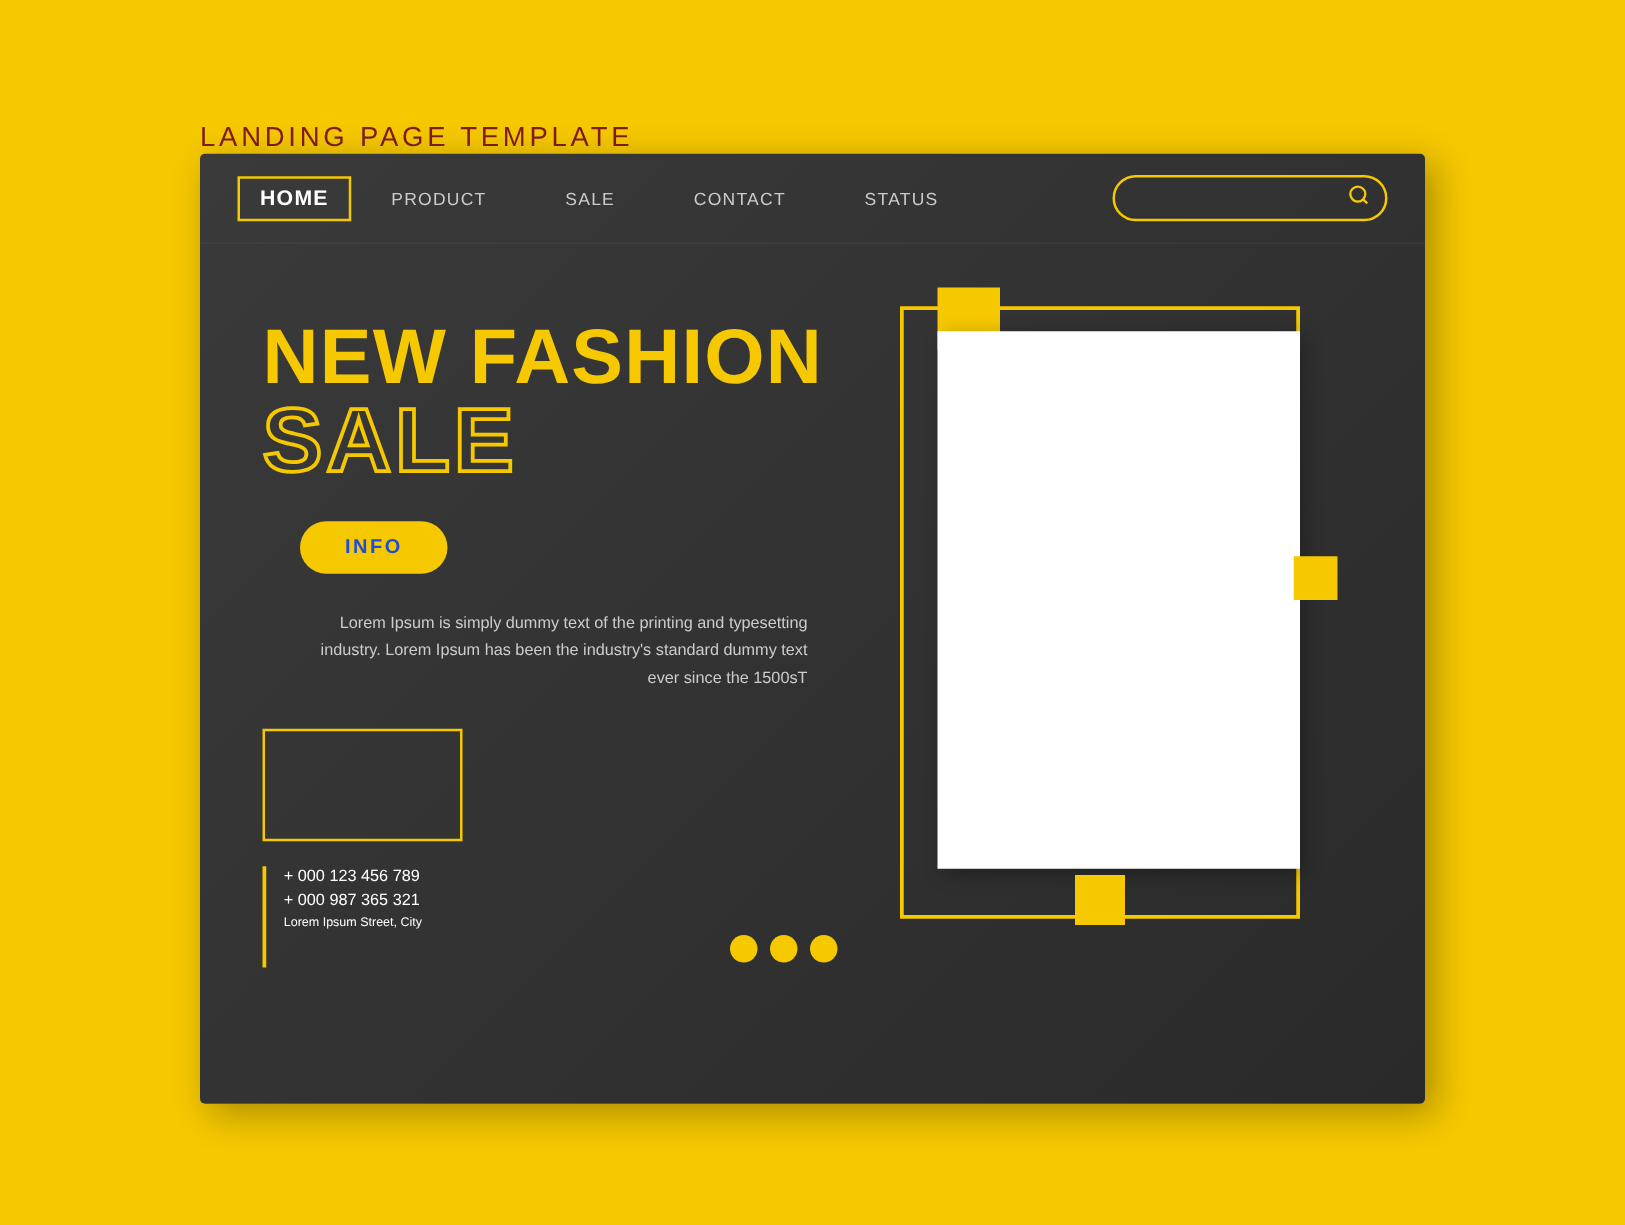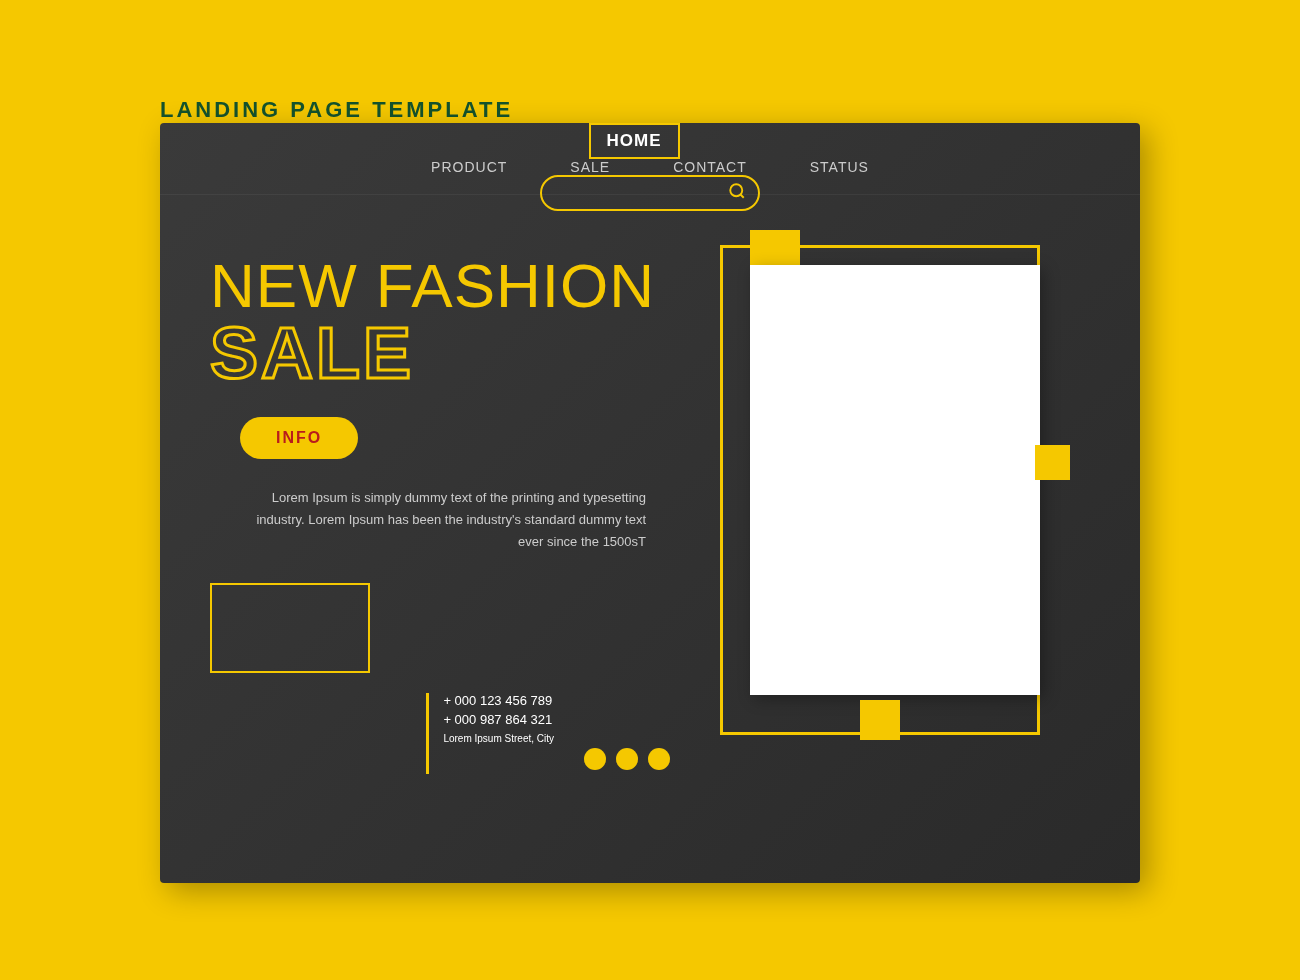--- a/index.html
+++ b/index.html
@@ -10,44 +10,43 @@
       display: flex;
       flex-direction: column;
       align-items: center;
       justify-content: center;
       font-family: Arial, sans-serif;
       overflow: hidden;
     }
 
     .page-label {
       font-size: 22px;
-      font-weight: bold;
+      font-weight: normal;
       letter-spacing: 3px;
-      color: #14532d;
+      color: #7f1d1d;
       text-transform: uppercase;
     }
 
     .landing-card {
       width: 980px;
       height: 760px;
       background: linear-gradient(135deg, #3a3a3a 0%, #2a2a2a 100%);
       border-radius: 4px;
       box-shadow: 8px 8px 30px rgba(0,0,0,0.3);
       position: relative;
       overflow: hidden;
     }
 
     
     .navbar {
       display: flex;
       align-items: center;
       padding: 0 30px;
       height: 72px;
       border-bottom: 1px solid rgba(255,255,255,0.05);
-      flex-direction: column;
     }
 
     .nav-home {
       color: #fff;
       font-weight: bold;
       font-size: 17px;
       letter-spacing: 1px;
       border: 2px solid #F5C800;
       padding: 6px 16px;
       margin-right: 32px;
@@ -101,41 +100,41 @@
 
     .left-section {
       flex: 1;
       display: flex;
       flex-direction: column;
       padding-top: 30px;
     }
 
     .headline-new-fashion {
       font-size: 62px;
-      font-weight: 400;
+      font-weight: 700;
       color: #F5C800;
       line-height: 1.0;
       text-transform: uppercase;
       letter-spacing: 1px;
     }
 
     .headline-sale {
       font-size: 72px;
       font-weight: 900;
       color: transparent;
       -webkit-text-stroke: 3px #F5C800;
       text-transform: uppercase;
       letter-spacing: 3px;
       line-height: 1.0;
       margin-bottom: 28px;
     }
 
     .info-button {
       background: #F5C800;
-      color: #b91c1c;
+      color: #1d4ed8;
       border: none;
       border-radius: 30px;
       padding: 12px 36px;
       font-size: 16px;
       font-weight: bold;
       letter-spacing: 2px;
       cursor: pointer;
       display: inline-block;
       width: fit-content;
       margin-bottom: 28px;
@@ -287,24 +286,24 @@
 
     <div class="main-content">
 
       <div class="left-section">
         <div class="headline-new-fashion">NEW FASHION</div>
         <div class="headline-sale">SALE</div>
         <button class="info-button">INFO</button>
         <p class="description-text">Lorem Ipsum is simply dummy text of the printing and typesetting industry. Lorem Ipsum has been the industry's standard dummy text ever since the 1500sT</p>
         <div class="yellow-box-bottom-left"></div>
 
-        <div style="margin-top: 20px; display: flex; align-items: flex-end; justify-content: flex-end; padding-bottom: 20px;">
+        <div style="margin-top: 20px; display: flex; align-items: flex-end; justify-content: space-between; padding-bottom: 20px;">
           <div class="contact-info">
             <div class="contact-phone">+ 000 123 456 789</div>
-            <div class="contact-phone">+ 000 987 864 321</div>
+            <div class="contact-phone">+ 000 987 365 321</div>
             <div class="contact-address">Lorem Ipsum Street, City</div>
           </div>
           <div class="social-dots" style="margin-bottom: 4px; margin-left: 30px;">
             <div class="social-dot"></div>
             <div class="social-dot"></div>
             <div class="social-dot"></div>
           </div>
         </div>
       </div>
 

